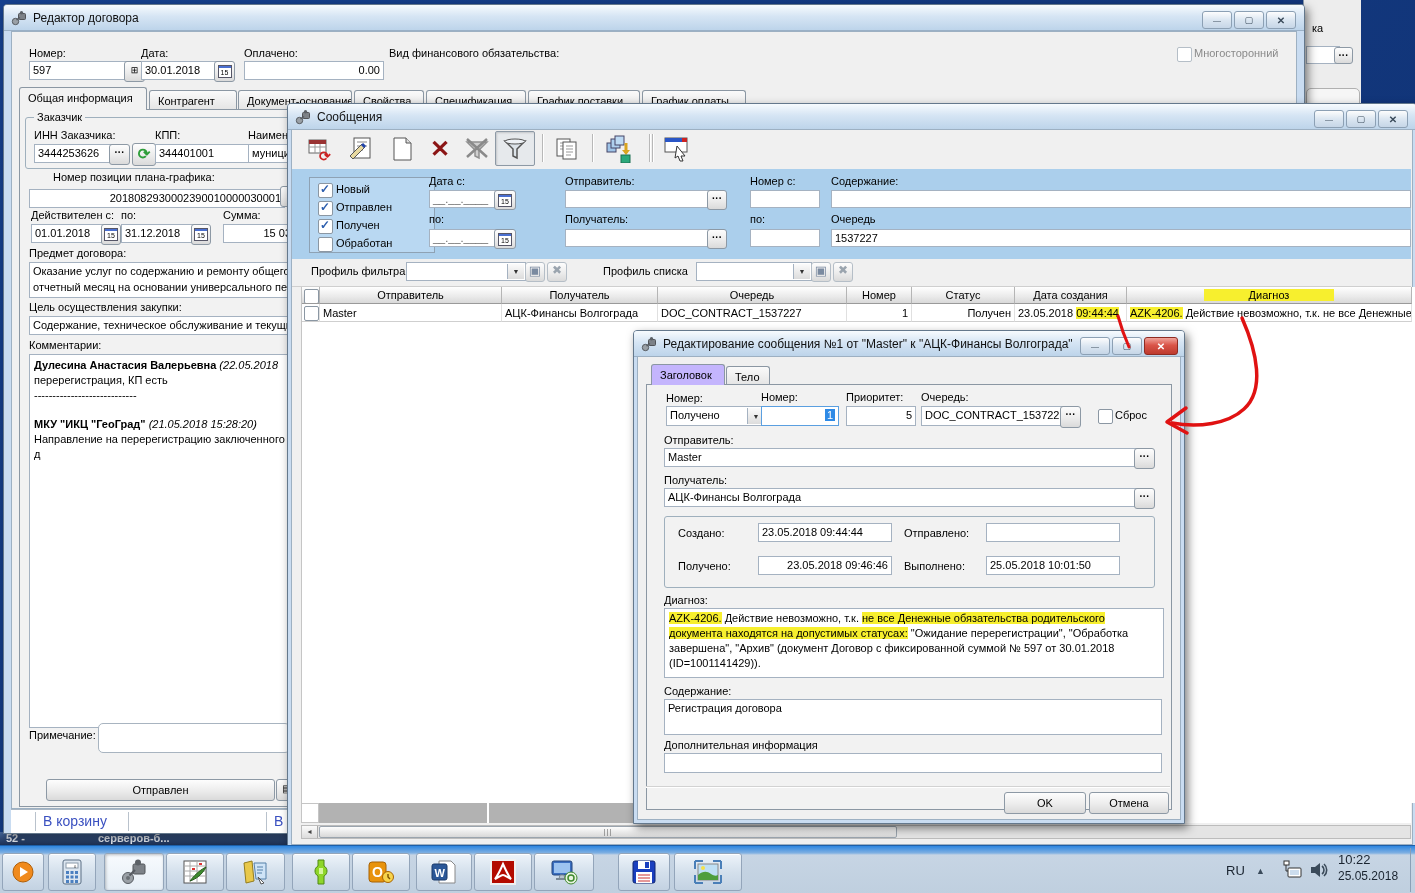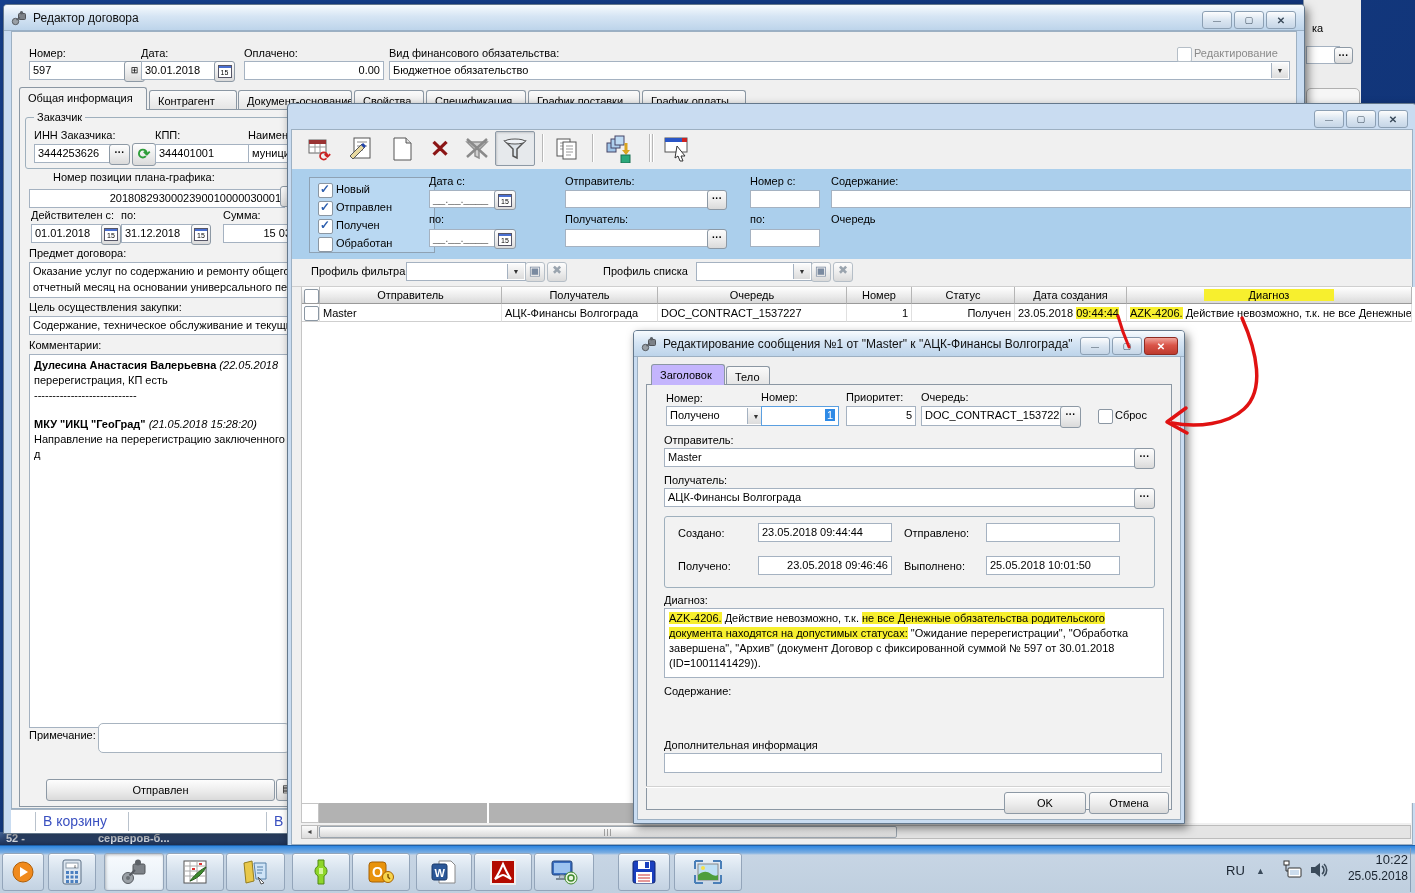--- a/index.html
+++ b/index.html
@@ -99,26 +99,22 @@
 
     <span class="lbl" style="left:25px;top:42px;">Номер:</span>
     <div class="tb" style="left:25px;top:56px;width:92px;height:17px;">597</div>
     <div class="btn" style="left:120px;top:56px;width:19px;height:19px;font-size:9px;line-height:17px;">⊞</div>
     <span class="lbl" style="left:137px;top:42px;">Дата:</span>
     <div class="tb" style="left:137px;top:56px;width:71px;height:17px;">30.01.2018</div>
     <div class="btn cal" style="left:210px;top:56px;width:19px;height:19px;"></div>
     <span class="lbl" style="left:240px;top:42px;">Оплачено:</span>
     <div class="tb num" style="left:240px;top:56px;width:132px;height:17px;">0.00</div>
     <span class="lbl" style="left:385px;top:42px;">Вид финансового обязательства:</span>
-    <div class="tb" style="left:385px;top:56px;width:893px;height:17px;">
-      <span>Бюджетное обязательство</span>
-      <span class="combo-arr"></span>
-    </div>
     <div class="cb" style="left:1173px;top:42px;border-color:#b5bec7;"></div>
-    <span class="lbl" style="left:1190px;top:42px;color:#8a8a8a;">Редактирование</span>
+    <span class="lbl" style="left:1190px;top:42px;color:#8a8a8a;">Многосторонний</span>
 
     <div class="tab" style="left:422px;top:85px;width:100px;">Спецификация</div>
     <div class="tab" style="left:524px;top:85px;width:112px;">График поставки</div>
     <div class="tab" style="left:638px;top:85px;width:104px;">График оплаты</div>
     <div class="tab" style="left:350px;top:85px;width:70px;">Свойства</div>
     <div class="tab" style="left:234px;top:85px;width:114px;">Документ-основание</div>
     <div class="tab" style="left:145px;top:85px;width:88px;">Контрагент</div>
     <div class="tab active" style="left:15px;top:82px;width:128px;height:23px;">Общая информация</div>
     <div class="abs" style="left:15px;top:104px;width:1272px;height:696px;background:#f2f2f2;border:1px solid #8b97a3;"></div>
 
@@ -186,20 +182,29 @@
       <span class="statusbar-text abs" style="left:263px;top:3px;">В к</span>
     </div>
   </div>
 
   <div class="abs" style="left:0;top:832px;width:287px;height:13px;background:linear-gradient(#46689e,#1c3054);overflow:hidden;z-index:5;">
     <span class="lbl" style="left:6px;top:0;color:#e8edf5;font-weight:bold;">52 -</span>
     <span class="lbl" style="left:98px;top:0;color:#e8edf5;font-weight:bold;">серверов-б...</span>
   </div>
 
   <div class="win" style="left:287px;top:103px;width:1128px;height:742px;z-index:20;">
+    <div class="tbar">
+      <svg width="16" height="16" viewBox="0 0 16 16">
+          <circle cx="4.5" cy="11.5" r="3.2" fill="#9aa0a6" stroke="#565b61"></circle>
+          <rect x="7.5" y="3.5" width="7" height="6" rx="1" fill="#7d8288" stroke="#515458"></rect>
+          <circle cx="10.5" cy="2.8" r="1.7" fill="#5c6167"></circle>
+          <path d="M5.5 10 L9 7.5" stroke="#565b61" stroke-width="1.4"></path>
+        </svg>
+      <span class="t">Сообщения</span>
+    </div>
     <div class="wbtns" style="right:8px;">
       <div class="wbtn g-min"></div>
       <div class="wbtn g-max"></div>
       <div class="wbtn g-cls"></div>
     </div>
     <div class="client" style="left:3px;top:25px;width:1120px;height:714px;"></div>
 
     <div class="abs" style="left:4px;top:27px;width:1119px;height:38px;background:#f0f0f0;border-bottom:1px solid #c9c9c9;">
       <div class="tibtn" style="left:9px;">
         <svg width="26" height="26" viewBox="0 0 26 26">
@@ -293,20 +298,21 @@
       <span class="lbl" style="left:273px;top:44px;">Получатель:</span>
       <div class="tb" style="left:273px;top:60px;width:140px;height:16px;"></div>
       <div class="btn dots" style="left:415px;top:60px;width:18px;height:18px;"></div>
       <span class="lbl" style="left:458px;top:6px;">Номер с:</span>
       <div class="tb" style="left:458px;top:21px;width:62px;height:16px;"></div>
       <span class="lbl" style="left:458px;top:44px;">по:</span>
       <div class="tb" style="left:458px;top:60px;width:62px;height:16px;"></div>
       <span class="lbl" style="left:539px;top:6px;">Содержание:</span>
       <div class="tb" style="left:539px;top:21px;width:572px;height:16px;"></div>
       <span class="lbl" style="left:539px;top:44px;">Очередь</span>
+      <div class="tb" style="left:539px;top:60px;width:572px;height:16px;">1537227</div>
     </div>
 
     <div class="abs" style="left:4px;top:155px;width:1119px;height:27px;background:#f0f0f0;border-bottom:1px solid #cfcfcf;">
       <span class="lbl" style="left:19px;top:6px;">Профиль фильтра</span>
       <div class="tb" style="left:114px;top:3px;width:112px;height:17px;">
           <span class="combo-arr"></span>
         </div>
       <div class="btn flop" style="left:233px;top:3px;width:18px;height:18px;border-color:#b5bec7;"></div>
       <div class="btn xgray" style="left:255px;top:3px;width:18px;height:18px;border-color:#b5bec7;"></div>
       <span class="lbl" style="left:311px;top:6px;">Профиль списка</span>
@@ -410,20 +416,21 @@
     <div class="tb" style="left:124px;top:225px;width:126px;height:17px;text-align:right;">23.05.2018 09:46:46</div>
     <span class="lbl" style="left:270px;top:229px;">Выполнено:</span>
     <div class="tb" style="left:352px;top:225px;width:126px;height:17px;">25.05.2018 10:01:50</div>
 
     <span class="lbl" style="left:30px;top:263px;">Диагноз:</span>
     <div class="tb" style="left:30px;top:277px;width:490px;height:64px;white-space:normal;line-height:15px;padding:2px 4px;">
       <span class="hl">AZK-4206.</span><span> Действие невозможно, т.к. </span><span class="hl">не все Денежные обязательства родительского документа находятся на допустимых статусах:</span><span> "Ожидание перерегистрации", "Обработка завершена", "Архив" (документ Договор с фиксированной суммой № 597 от 30.01.2018 (ID=1001141429)).</span>
     </div>
 
     <span class="lbl" style="left:30px;top:354px;">Содержание:</span>
+    <div class="tb" style="left:30px;top:368px;width:490px;height:34px;">Регистрация договора</div>
     <span class="lbl" style="left:30px;top:408px;">Дополнительная информация</span>
     <div class="tb" style="left:30px;top:422px;width:490px;height:18px;"></div>
 
     <div class="abs" style="left:12px;top:455px;width:524px;height:1px;background:#d2d2d2;box-shadow:0 1px 0 #fff;"></div>
     <div class="btn" style="left:370px;top:461px;width:80px;height:20px;line-height:20px;">OK</div>
     <div class="btn" style="left:455px;top:461px;width:78px;height:20px;line-height:20px;">Отмена</div>
   </div>
 
   <svg width="1415" height="893" style="position:absolute;left:0;top:0;z-index:300;pointer-events:none;">
     <path d="M1118,316 C1121,327 1125,338 1129,347" stroke="#e01212" stroke-width="3" fill="none" stroke-linecap="round"></path>
@@ -543,20 +550,20 @@
     <svg class="abs" style="left:1282px;top:13px;" width="22" height="22" viewBox="0 0 22 22">
         <rect x="6" y="9" width="13" height="9" rx="1" fill="#fff" stroke="#333"></rect>
         <rect x="8" y="11" width="9" height="5" fill="#cde"></rect>
         <path d="M4 4 v8 h2" stroke="#333" fill="none"></path>
         <rect x="2" y="2" width="5" height="4" fill="#fff" stroke="#333"></rect>
       </svg>
     <svg class="abs" style="left:1308px;top:13px;" width="22" height="22" viewBox="0 0 22 22">
         <path d="M3 8 H7 L12 4 V18 L7 14 H3 Z" fill="#3a4a5a"></path>
         <path d="M14 7 a5 5 0 0 1 0 8 M16 5 a8 8 0 0 1 0 12" stroke="#3a4a5a" fill="none" stroke-width="1.6"></path>
       </svg>
-    <div class="abs" style="left:1338px;top:6px;width:70px;height:36px;text-align:right;color:#1a2430;">
+    <div class="abs" style="left:1338px;top:6px;width:70px;height:36px;text-align:left;color:#1a2430;">
       <div style="font-size:13px;">10:22</div>
       <div style="font-size:12px;margin-top:2px;">25.05.2018</div>
     </div>
     <div class="abs" style="left:1410px;top:2px;width:1px;height:44px;background:#8ba0b6;"></div>
   </div>
 
 </div>
 
 </body></html>

